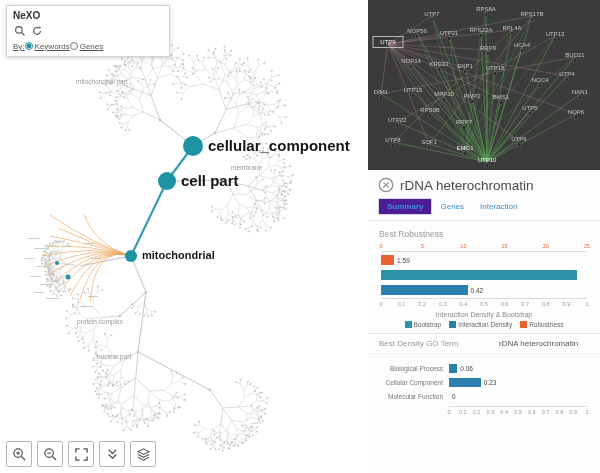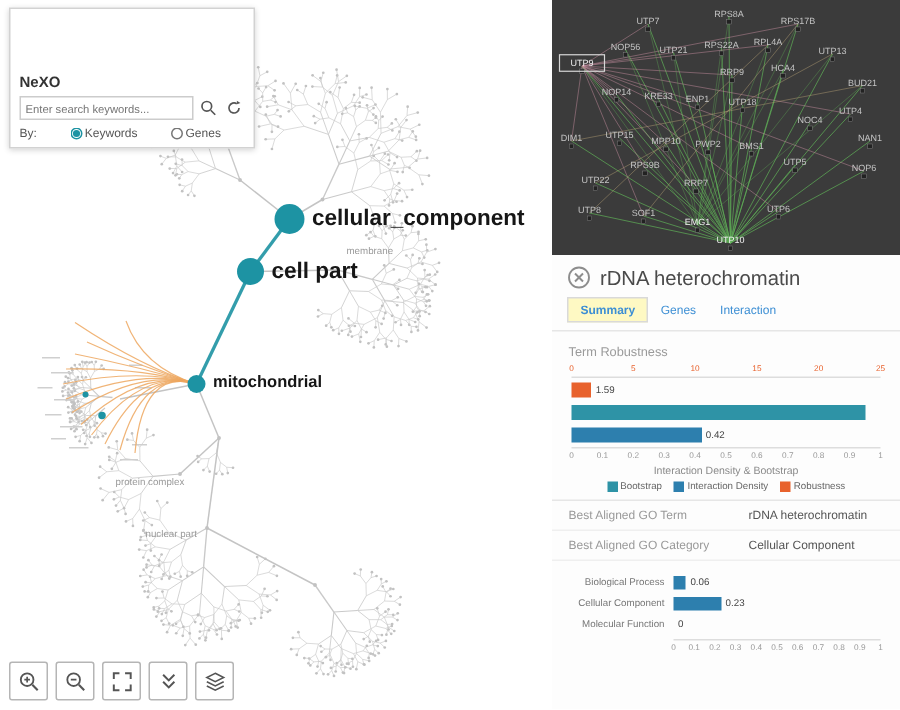--- a/index.html
+++ b/index.html
@@ -10,47 +10,47 @@
   
   .tree-area{position:absolute;left:0;top:0;width:368px;height:473px;background:#fff;}
   #tree-svg{position:absolute;left:0;top:0;}
   .tree-label{position:absolute;white-space:nowrap;color:#161616;font-weight:600;}
   .tree-minor{position:absolute;white-space:nowrap;color:#9a9a9a;font-size:6.5px;}
 
   
   .search-card{position:absolute;left:6px;top:5px;width:150px;background:#fff;
     border:1px solid #d2d2d2;box-shadow:0 1px 4px rgba(0,0,0,.18);
     padding:4px 6px 5px;z-index:6;}
-  .search-title{font-size:10px;font-weight:700;color:#333;margin-top:40px;}
+  .search-title{font-size:10px;font-weight:700;color:#333;}
   .search-row{display:flex;align-items:center;gap:3px;margin-top:3px;}
   .search-input{flex:1;min-width:0;border:1px solid #ccc;height:14px;font-size:7.5px;
     padding:0 3px;color:#333;outline:none;}
   .icon-btn{width:14px;height:14px;display:flex;align-items:center;justify-content:center;
     cursor:pointer;border:none;background:none;padding:0;}
-  .by-row{display:flex;align-items:center;gap:10px;margin-top:4px;font-size:8px;color:#555;}
-  .radio-label{display:flex;align-items:center;gap:2px;cursor:pointer;margin-left:12px;}
+  .by-row{display:flex;align-items:center;gap:0;margin-top:4px;font-size:8px;color:#555;text-decoration:underline;}
+  .radio-label{display:flex;gap:2px;cursor:pointer;}
   input[type=radio]{width:8px;height:8px;margin:0;accent-color:#1d93a3;}
 
   
   .toolbar{position:absolute;left:6px;bottom:6px;display:flex;gap:5px;z-index:6;}
   .tool-btn{width:26px;height:26px;background:#fff;border:1px solid #b5b5b5;border-radius:2px;
     display:flex;align-items:center;justify-content:center;cursor:pointer;padding:0;}
 
   
   .network-panel{position:absolute;left:368px;top:0;width:232px;height:170px;background:#3b3b3b;}
   #net-svg{position:absolute;inset:0;}
 
   
   .detail-panel{position:absolute;left:368px;top:170px;width:232px;height:303px;
     background:#fdfdfd;overflow:hidden;}
   .detail-header{display:flex;align-items:center;gap:6px;padding:7px 10px 2px;}
   .detail-title{font-size:13.5px;color:#4a4a4a;font-weight:500;}
   .tabs{display:flex;margin:3px 10px 0;align-items:center;}
   .tab{font-size:8px;color:#3d8fd4;padding:3px 8px;background:none;border:none;cursor:pointer;}
-  .tab.active{border:1px solid #d9d9d9;background:#fef9c3;font-weight:700;}
+  .tab.active{border:1px solid #d9d9d9;background:#4c1d95;font-weight:700;}
   .divider{height:1px;background:#e6e6e6;margin-top:5px;}
   .term-id{padding:7px 11px 0;font-size:8.5px;color:#666;}
   .term-id b{color:#555;font-weight:700;}
   .section-label{padding:8px 11px 2px;font-size:8.5px;color:#9a9a9a;}
   .chart{position:relative;margin:2px 13px 0;width:206px;}
   #chart1{height:67px;}
   #chart2{height:58px;}
   .xlabel{text-align:center;font-size:7px;color:#8a8a8a;margin-top:1px;}
   .legend{display:flex;justify-content:center;gap:8px;margin-top:3px;font-size:6.5px;
     color:#666;align-items:center;}
@@ -1849,21 +1849,20 @@
         <div class="tree-label" style="left: 142px; top: 249.18px; font-size: 11px;">mitochondrial</div>
         <div class="tree-minor" style="left: 76px; top: 78px;">mitochondrial part</div>
         <div class="tree-minor" style="left: 231px; top: 164px;">membrane</div>
         <div class="tree-minor" style="left: 77px; top: 318px;">protein complex</div>
         <div class="tree-minor" style="left: 97px; top: 353px;">nuclear part</div>
       </div>
 
     <div class="search-card">
       <div class="search-title">NeXO</div>
       <div class="search-row">
-        <input class="search-input" placeholder="Enter search keywords..." style="">
         <button class="icon-btn">
           <svg width="12" height="12" viewBox="0 0 16 16">
             <circle cx="6.5" cy="6.5" r="4.3" fill="none" stroke="#555" stroke-width="1.5"></circle>
             <line x1="10" y1="10" x2="14" y2="14" stroke="#555" stroke-width="1.5"></line>
           </svg>
         </button>
         <button class="icon-btn">
           <svg width="12" height="12" viewBox="0 0 16 16">
             <path d="M12.5 8 A4.5 4.5 0 1 1 10.5 4.2" fill="none" stroke="#555" stroke-width="1.5"></path>
             <path d="M10.5 1.5 L10.8 4.6 L13.7 3.6 Z" fill="#555"></path>
@@ -2074,21 +2073,21 @@
     </div>
 
     <div class="tabs">
       <button class="tab active">Summary</button>
       <button class="tab">Genes</button>
       <button class="tab">Interaction</button>
     </div>
     <div class="divider"></div>
 
 
-    <div class="section-label">Term Robustness</div>
+    <div class="section-label">Best Robustness</div>
     <div id="chart1" class="chart">
         <span class="tick tickO" style="left: 0px; top: 0px;">0</span>
         <span class="tick tickO" style="left: 41.2px; top: 0px;">5</span>
         <span class="tick tickO" style="left: 82.4px; top: 0px;">10</span>
         <span class="tick tickO" style="left: 123.6px; top: 0px;">15</span>
         <span class="tick tickO" style="left: 164.8px; top: 0px;">20</span>
         <span class="tick tickO" style="left: 206px; top: 0px;">25</span>
         <div class="axisline" style="top: 8px;"></div>
         <div class="bar" style="top: 12px; left: 0px; width: 13.1016px; background: rgb(232, 98, 45);"></div>
         <span class="bar-label" style="left: 16.1016px; top: 13.5px;">1.59</span>
@@ -2119,26 +2118,22 @@
           <span>Interaction Density</span>
         </span>
         <span class="li">
           <span class="sw" style="background: rgb(232, 98, 45);"></span>
           <span>Robustness</span>
         </span>
       </div>
 
     <div class="divider"></div>
     <div class="go-row">
-      <span class="gl">Best Aligned GO Term</span>
+      <span class="gl">Best Density GO Term</span>
       <span class="gv">rDNA heterochromatin</span>
-    </div>
-    <div class="go-row">
-      <span class="gl">Best Aligned GO Category</span>
-      <span class="gv">Cellular Component</span>
     </div>
 
     <div id="chart2" class="chart" style="margin-top:8px;">
         <span class="c2label" style="top: 3px;">Biological Process</span>
         <div class="bar" style="top: 2px; left: 68px; width: 8.28px; height: 9px; background: rgb(45, 127, 174);"></div>
         <span class="bar-label" style="left: 79.28px; top: 3px;">0.06</span>
         <span class="c2label" style="top: 17px;">Cellular Component</span>
         <div class="bar" style="top: 16px; left: 68px; width: 31.74px; height: 9px; background: rgb(45, 127, 174);"></div>
         <span class="bar-label" style="left: 102.74px; top: 17px;">0.23</span>
         <span class="c2label" style="top: 31px;">Molecular Function</span>

